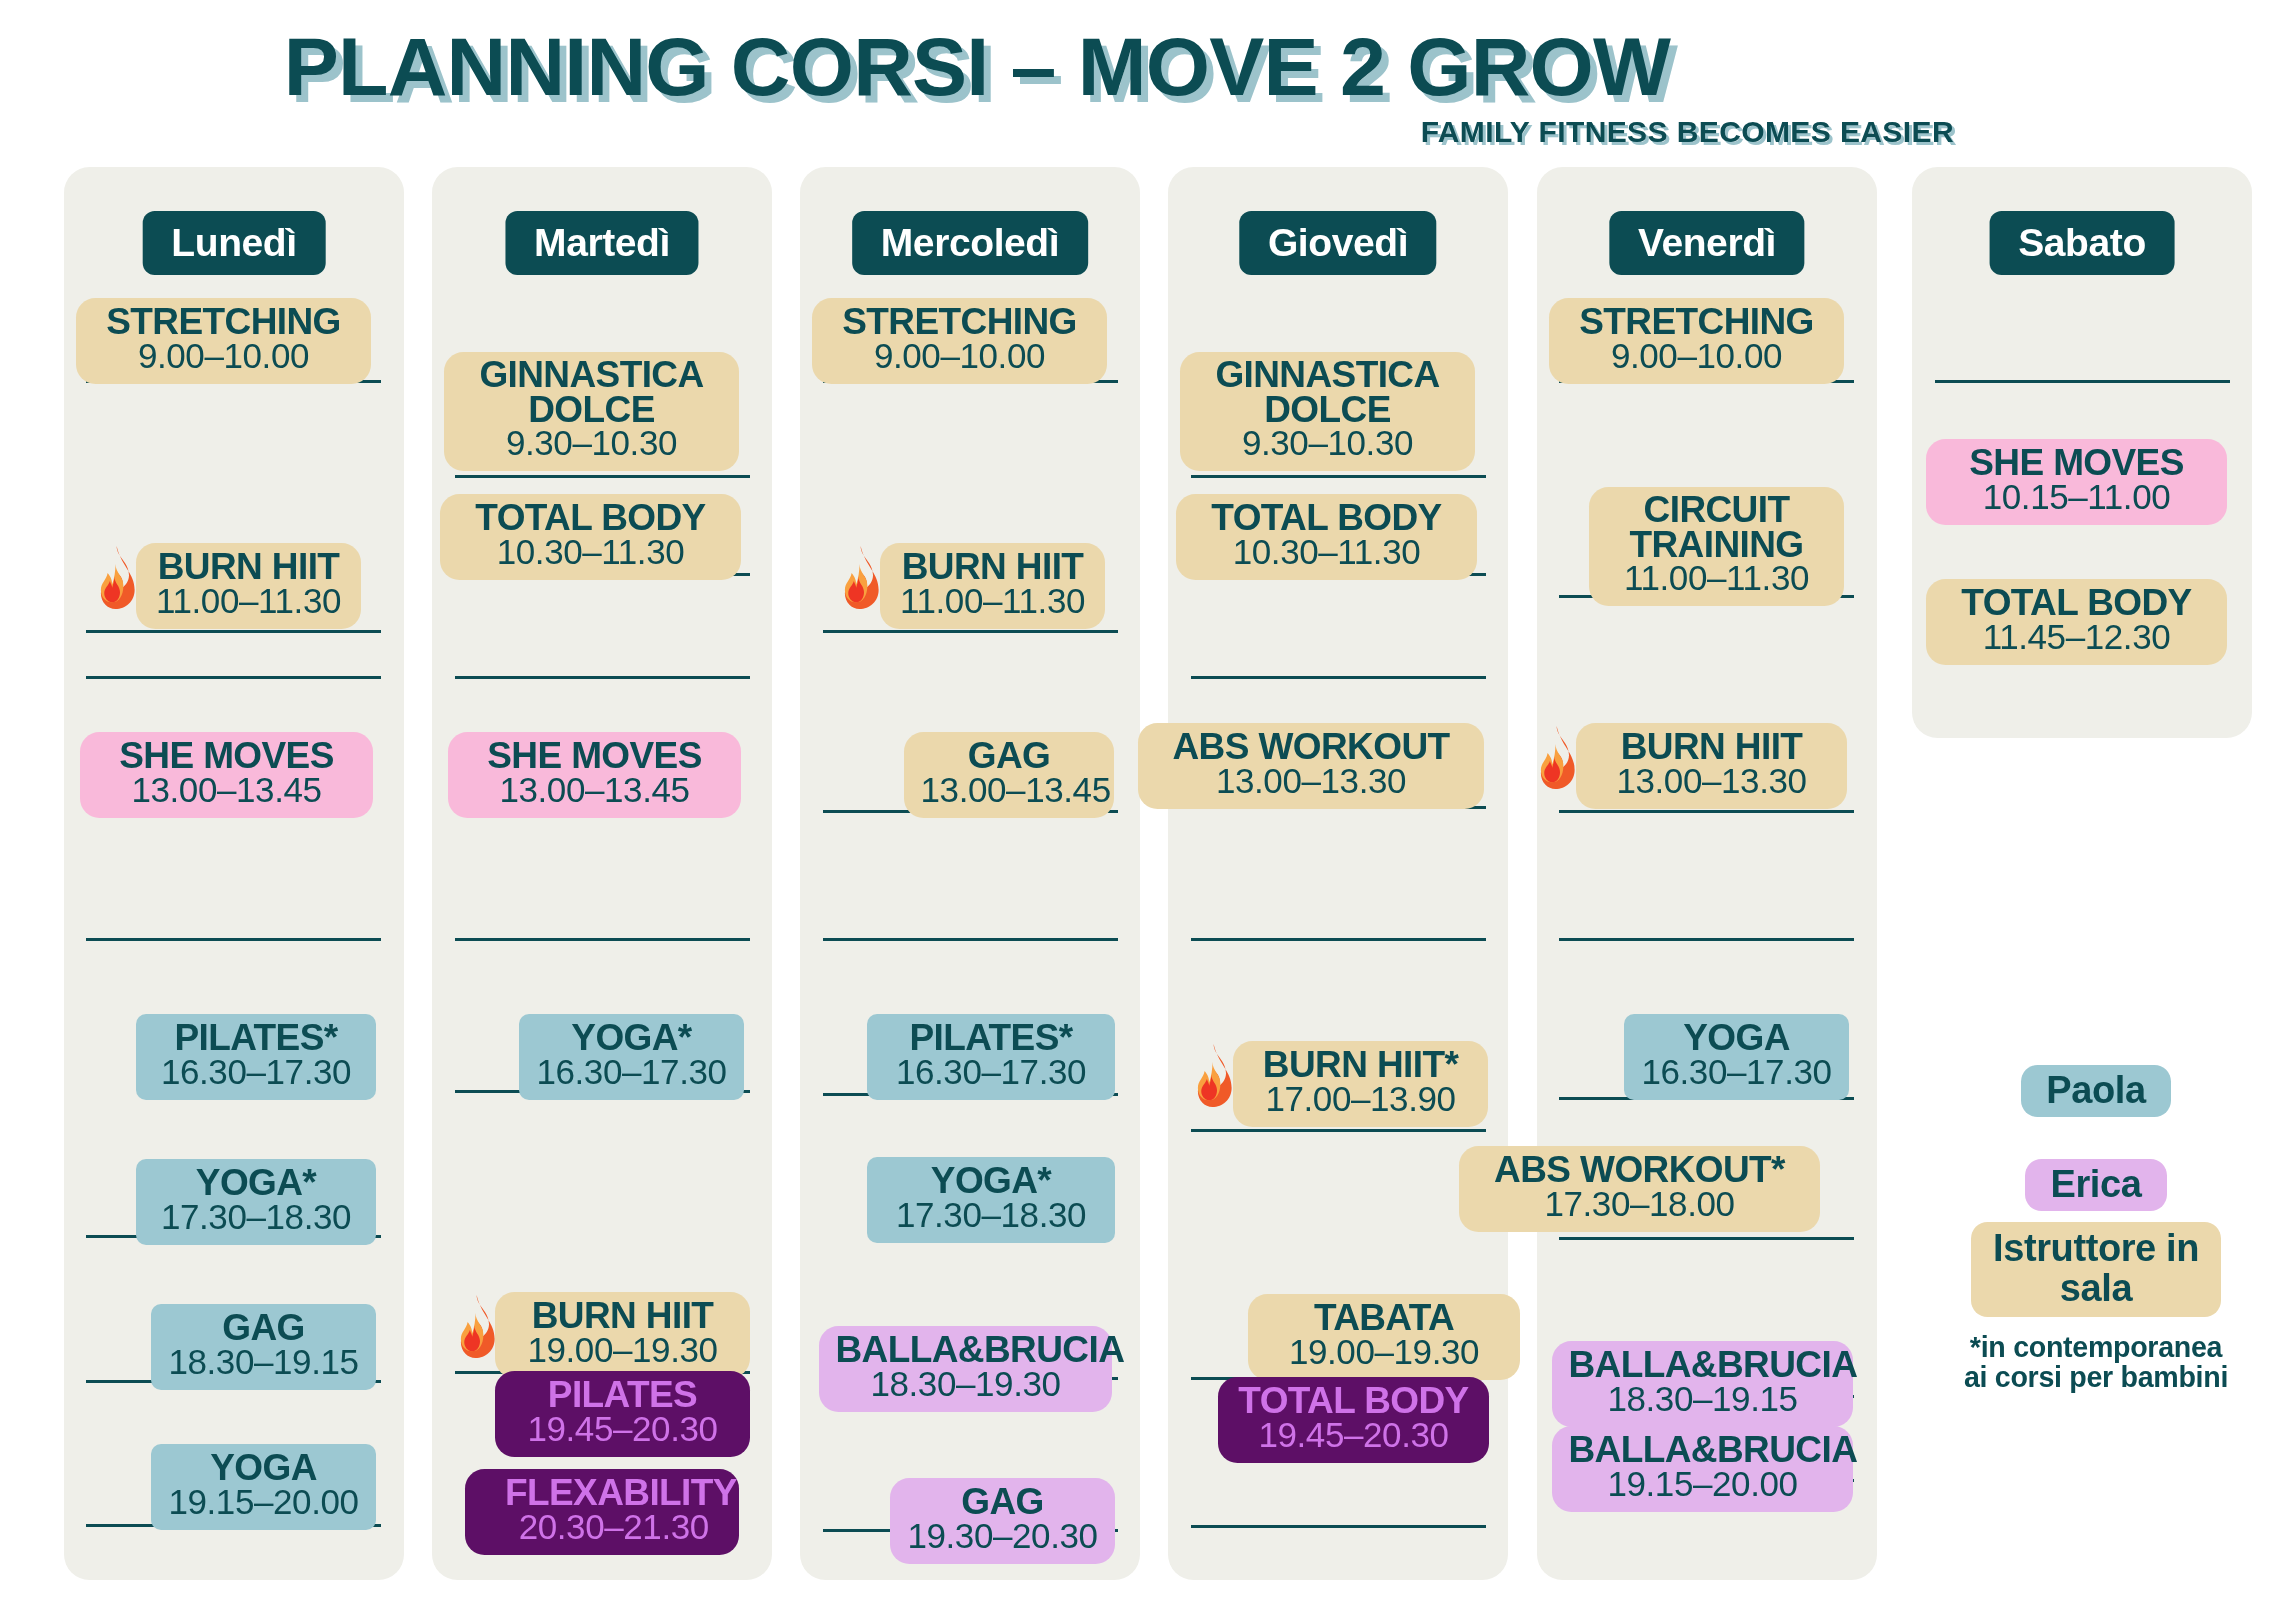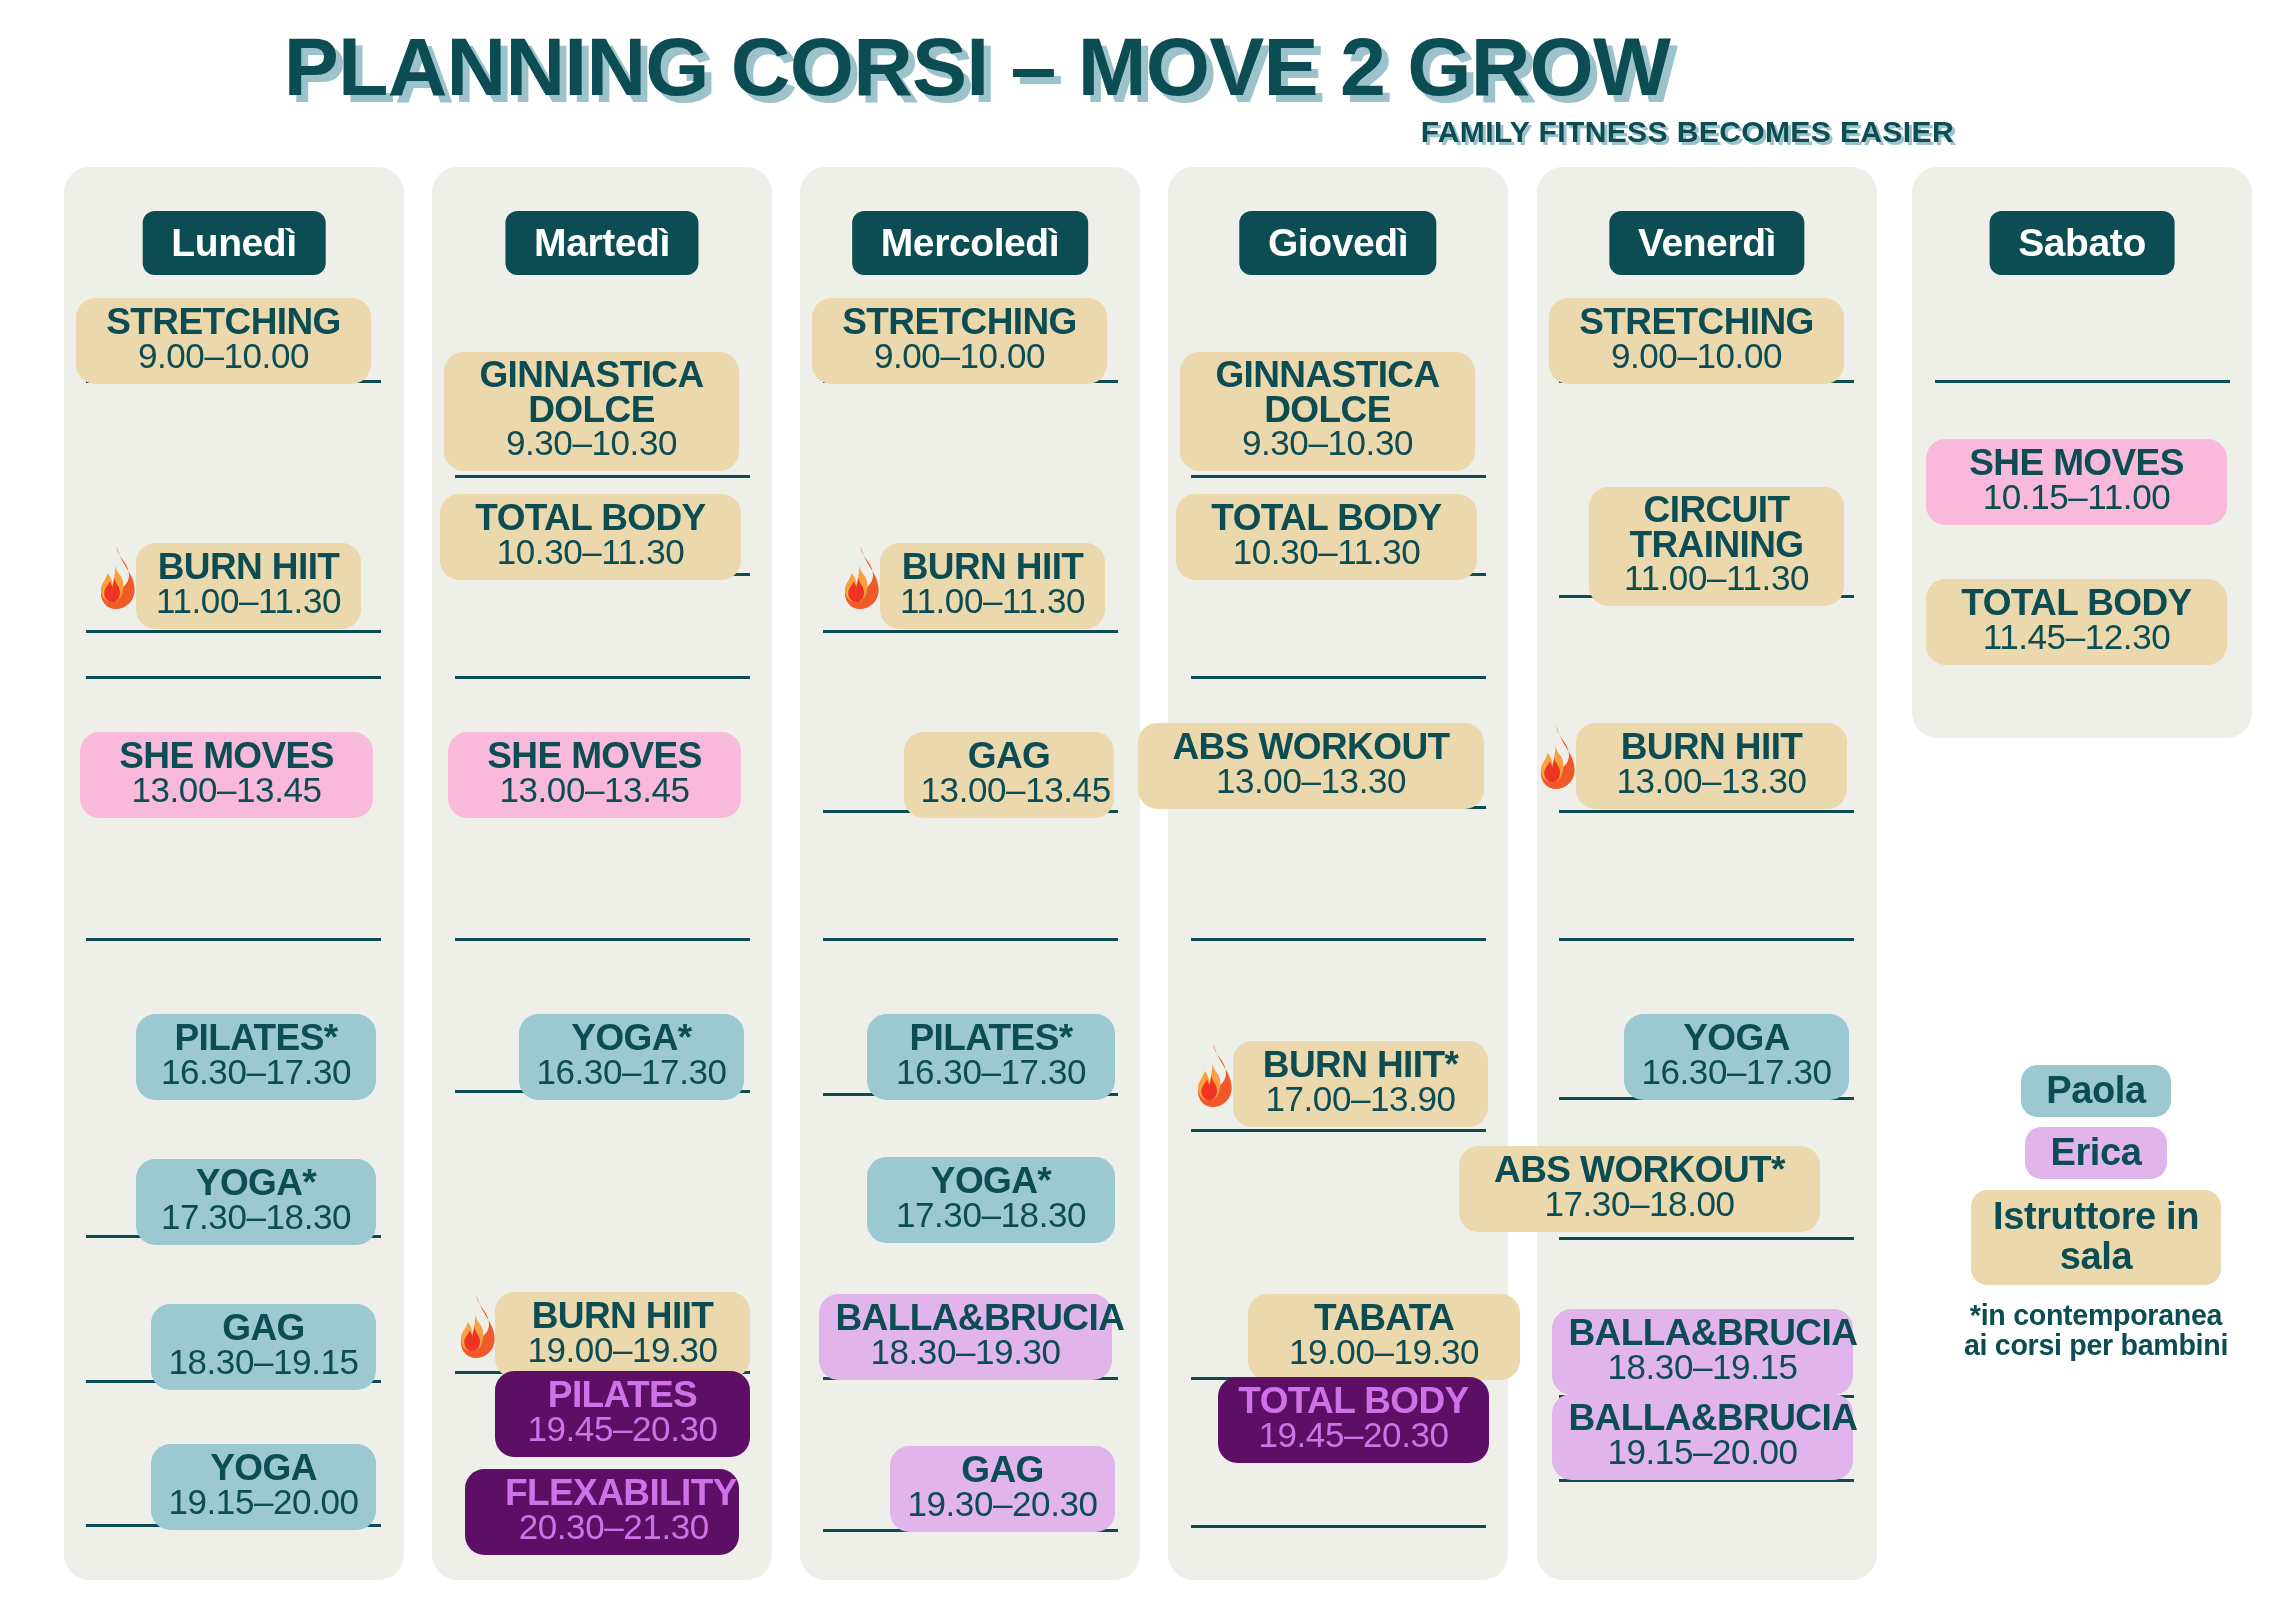--- a/index.html
+++ b/index.html
@@ -78,22 +78,22 @@
   .card .cname.two{ line-height:0.94; }
   .card .ctime{
     font-size:35px;
     font-weight:400;
     letter-spacing:-0.4px;
     display:block;
     margin-top:-1.5px;
   }
   .c-cream { background:#EBD8AC; color:#0C4C53; }
   .c-pink  { background:#F9B9DA; color:#0C4C53; }
-  .c-blue  { background:#9CC8D2; color:#0C4C53; }
-  .c-lilac { background:#E2B4EC; color:#0C4C53; }
+  .c-blue  { background:#9CC8D2; color:#0C4C53;border-radius:10px; }
+  .c-lilac { background:#E2B4EC; color:#0C4C53;margin-top:32px; }
   .c-purple{ background:#5D0F66; color:#CF72E8; }
 
   
   .divider{
     position:absolute;
     height:3px;
     background:#0C4C53;
   }
 
   

